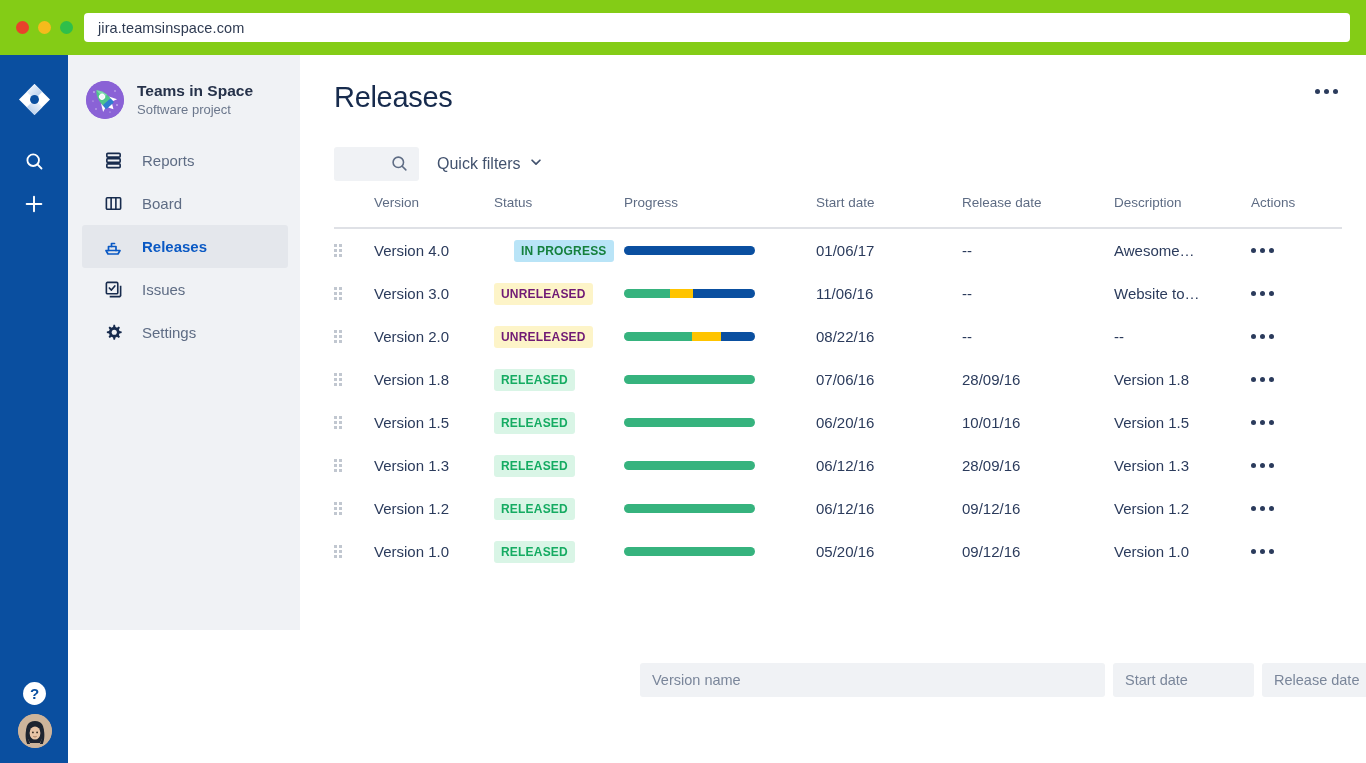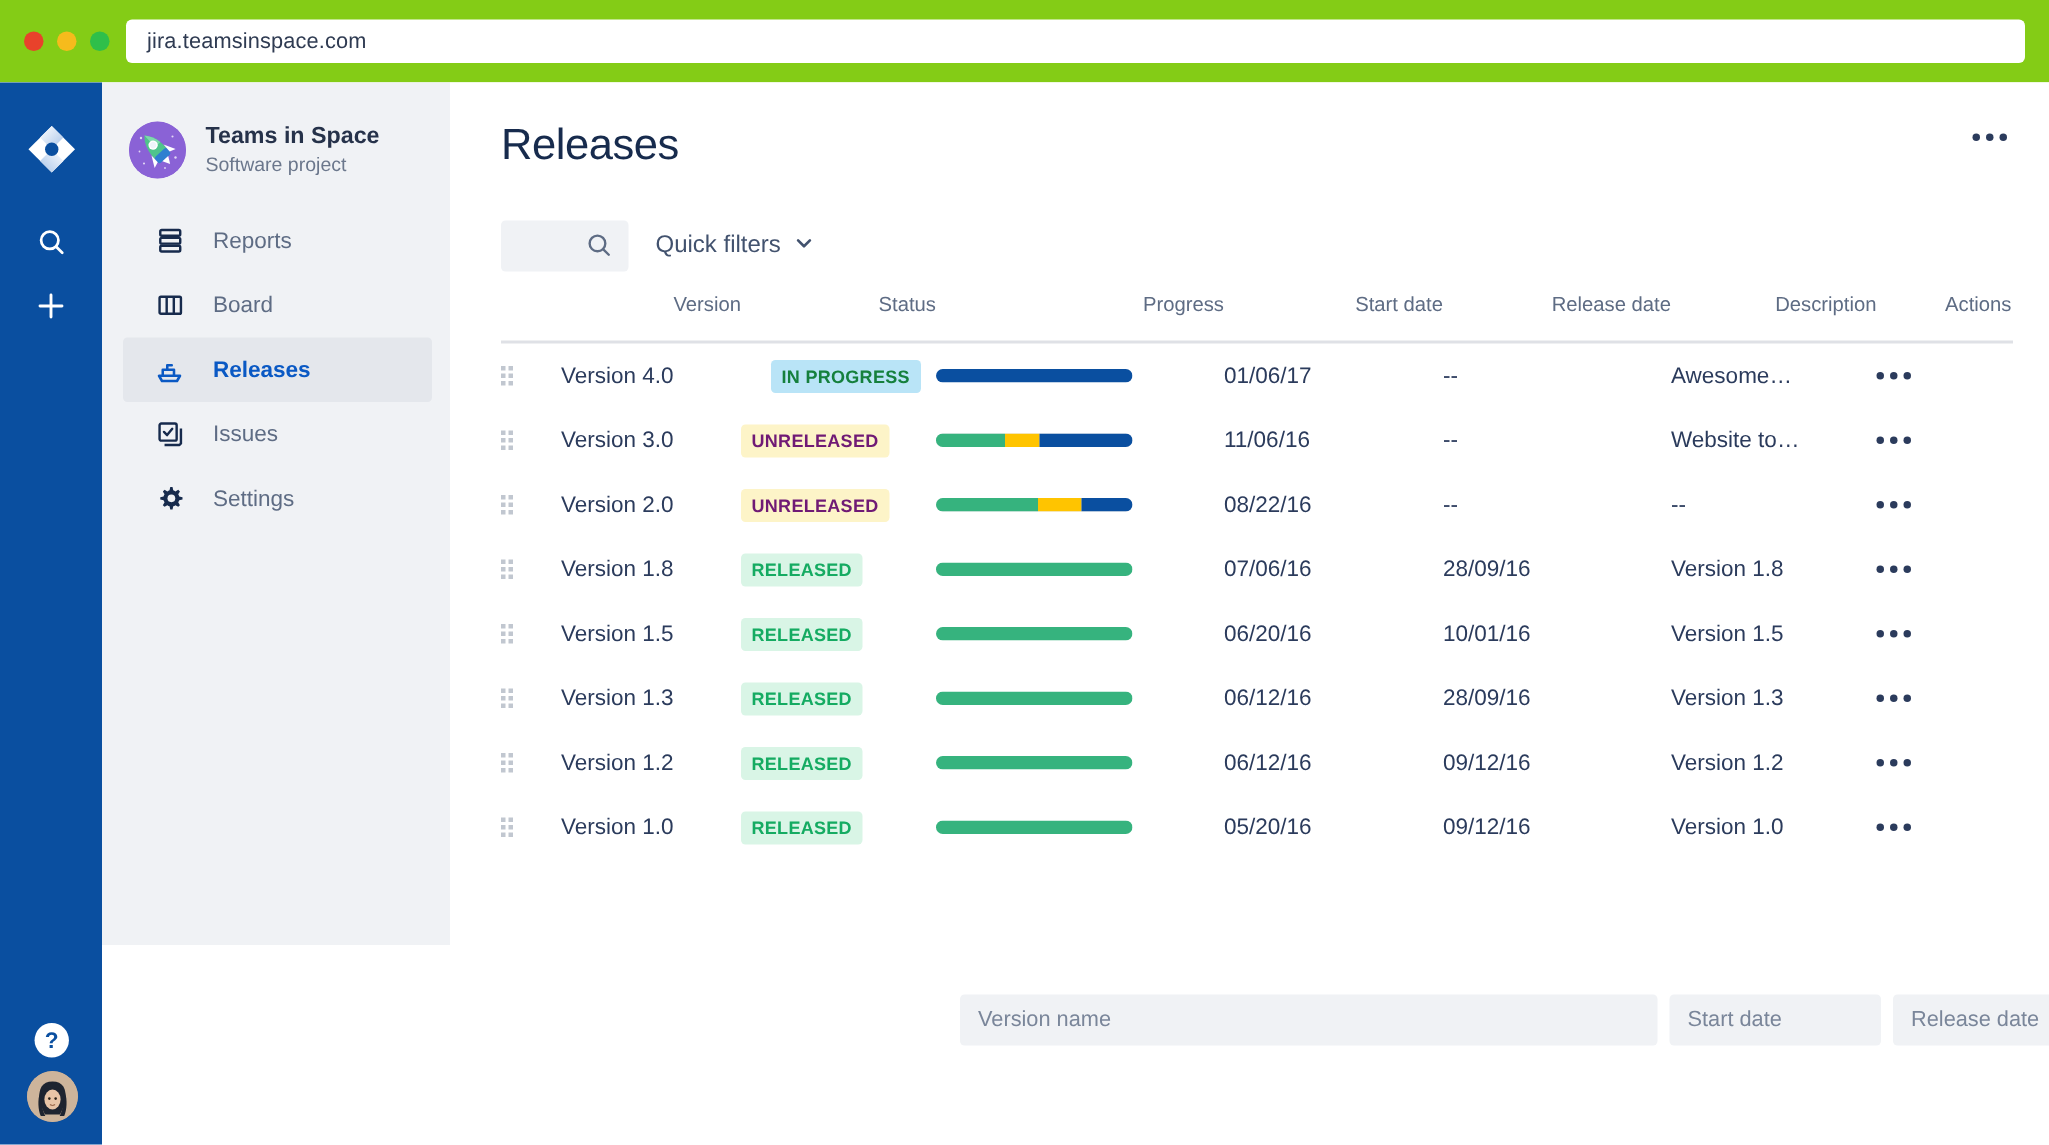--- a/index.html
+++ b/index.html
@@ -107,21 +107,21 @@
   }
   .search-box .s-ico { position: absolute; right: 10px; top: 7px; color: #5e6c84; }
   .quick-filters {
     display: flex; align-items: flex-start; gap: 8px;
     font-size: 16px; color: #42526e; cursor: pointer;
   }
   .chev { display: inline-block; }
 
   
   .table { position: absolute; left: 34px; top: 140px; width: 1008px; }
-  .thead { display: flex; height: 32px; align-items: flex-start; text-align: right; }
+  .thead { display: flex; height: 32px; align-items: flex-start; }
   .thead .th { font-size: 13.5px; color: #5e6c84; font-weight: normal; }
   .trow {
     display: flex; align-items: center; height: 43px;
   }
   .c-handle { width: 40px; flex: none; display: flex; align-items: center; }
   .c-version { width: 120px; flex: none; }
   .c-status  { width: 130px; flex: none; }
   .c-progress{ width: 192px; flex: none; }
   .c-start   { width: 146px; flex: none; }
   .c-release { width: 152px; flex: none; }

